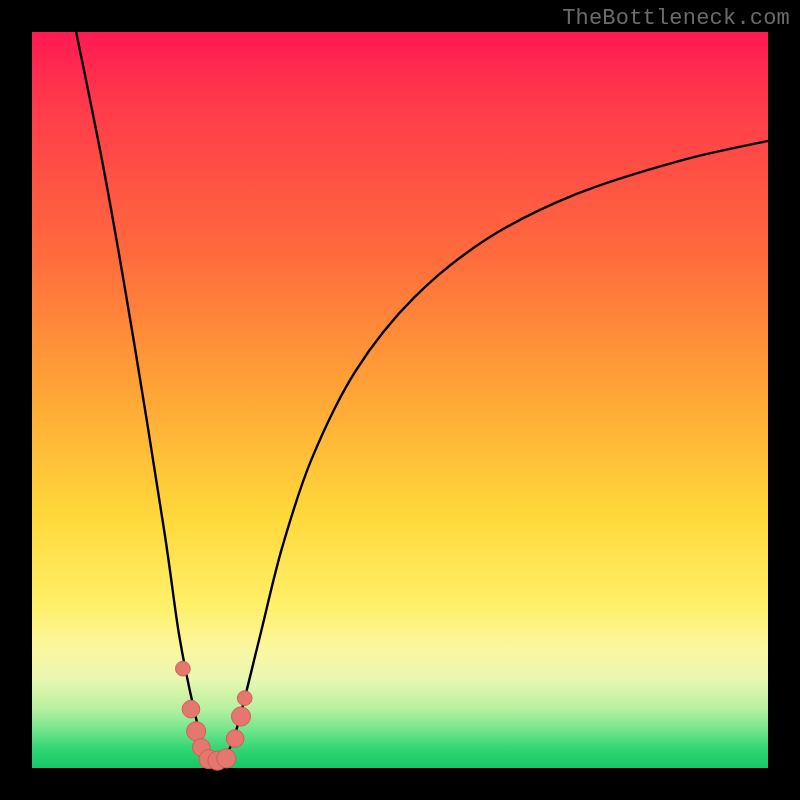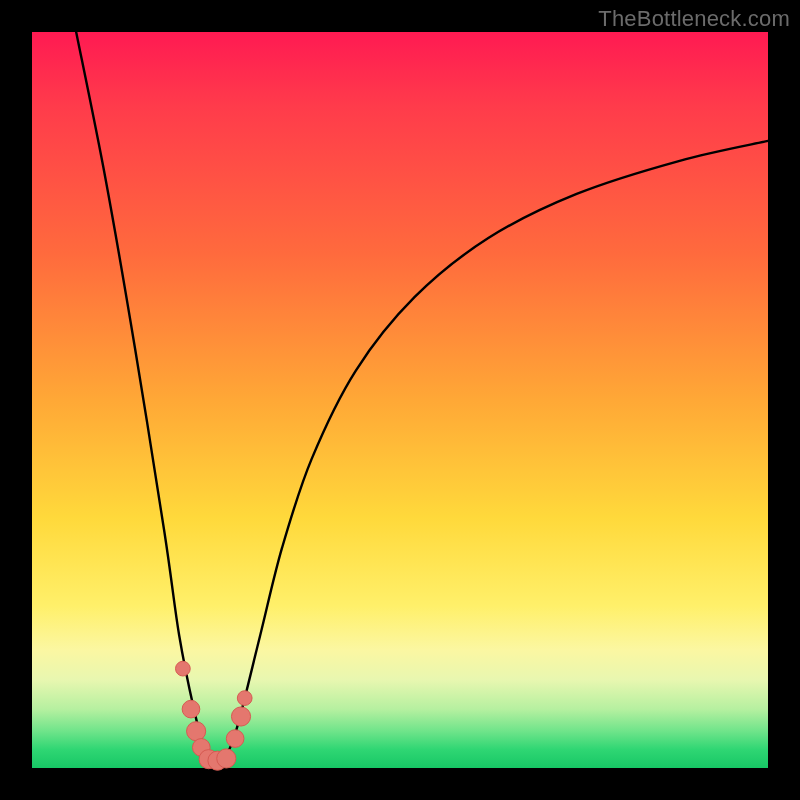--- a/index.html
+++ b/index.html
@@ -11,20 +11,21 @@
     background: #000;
     font-family: Arial, Helvetica, sans-serif;
   }
   .frame {
     position: absolute;
     left: 0;
     top: 0;
     width: 800px;
     height: 800px;
     background: #000;
+    font-family: Liberation Mono, monospace;
   }
   .plot {
     position: absolute;
     left: 32px;
     top: 32px;
     width: 736px;
     height: 736px;
     
     background: linear-gradient(
       to bottom,

